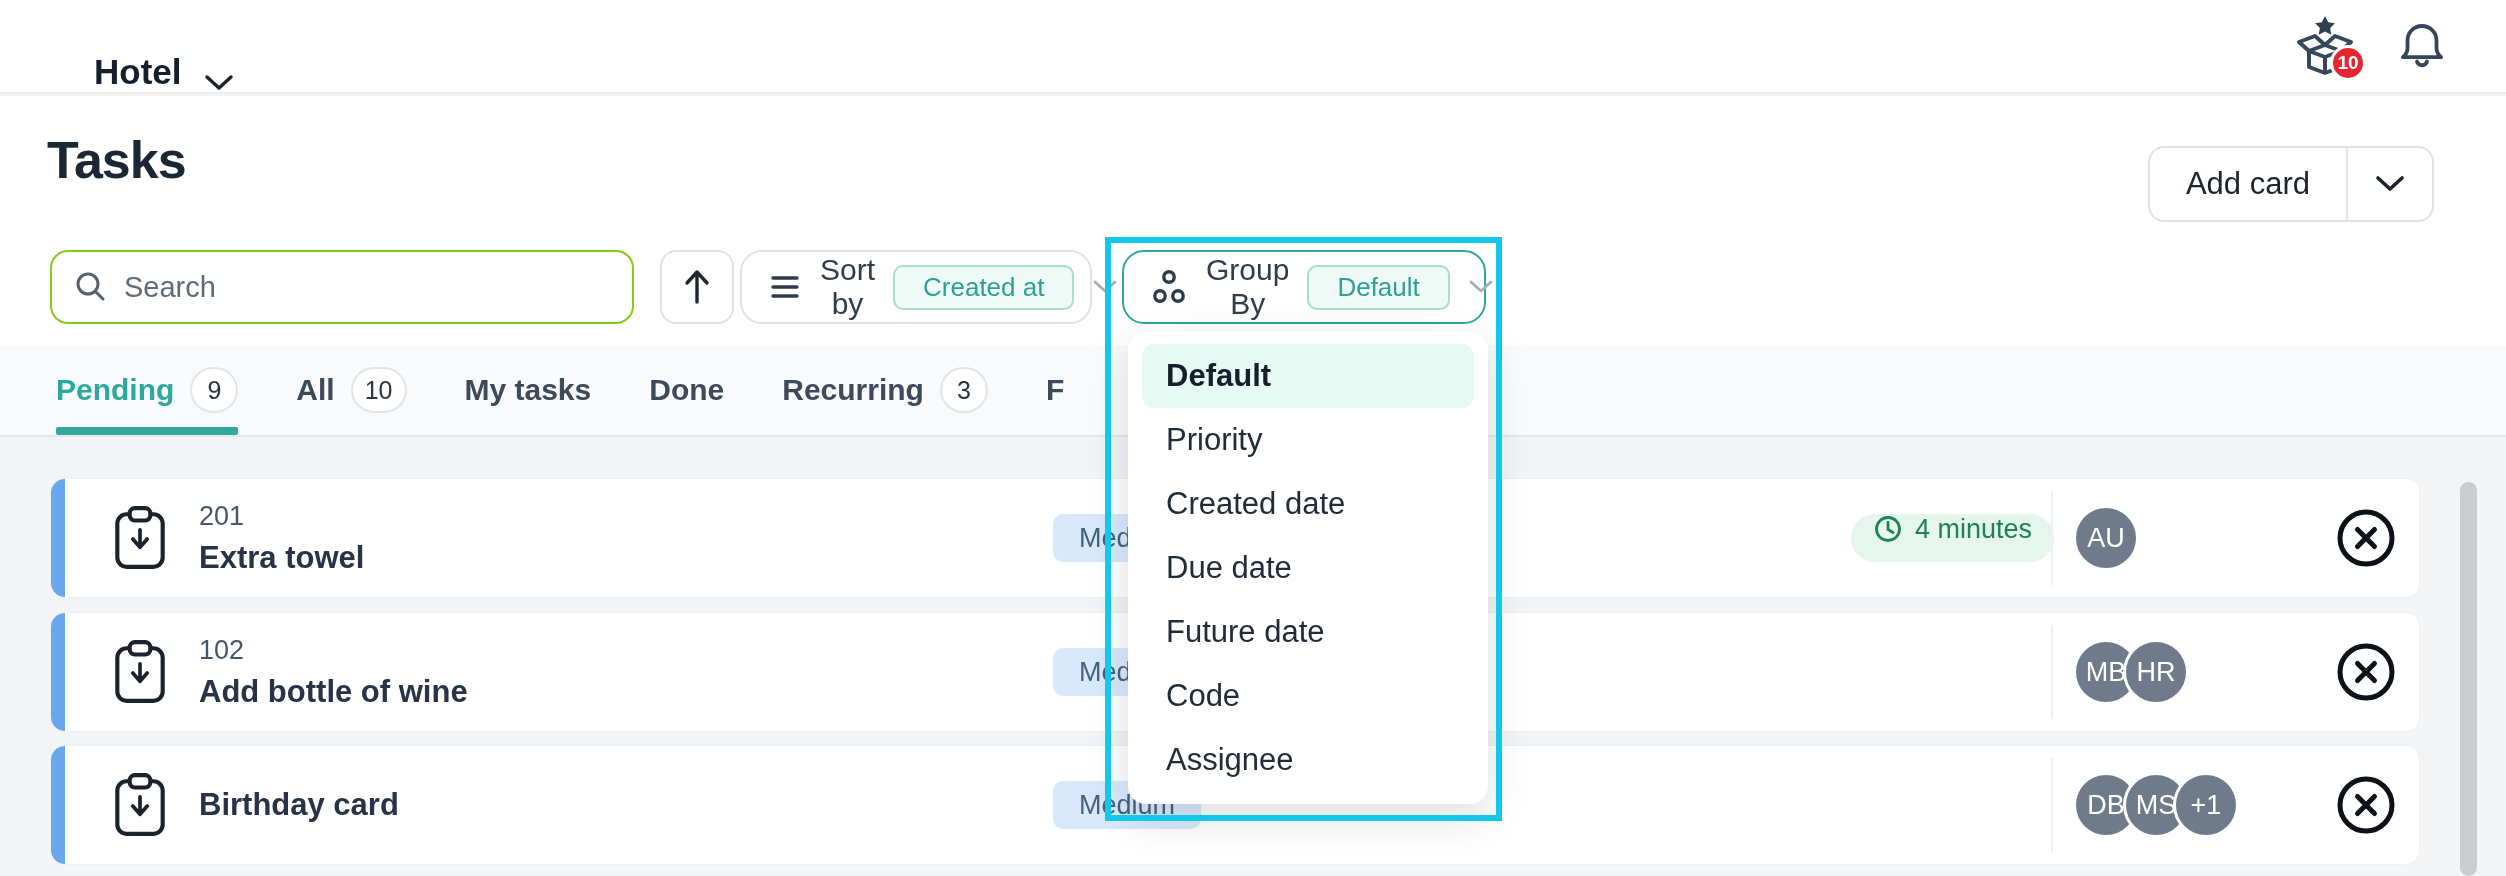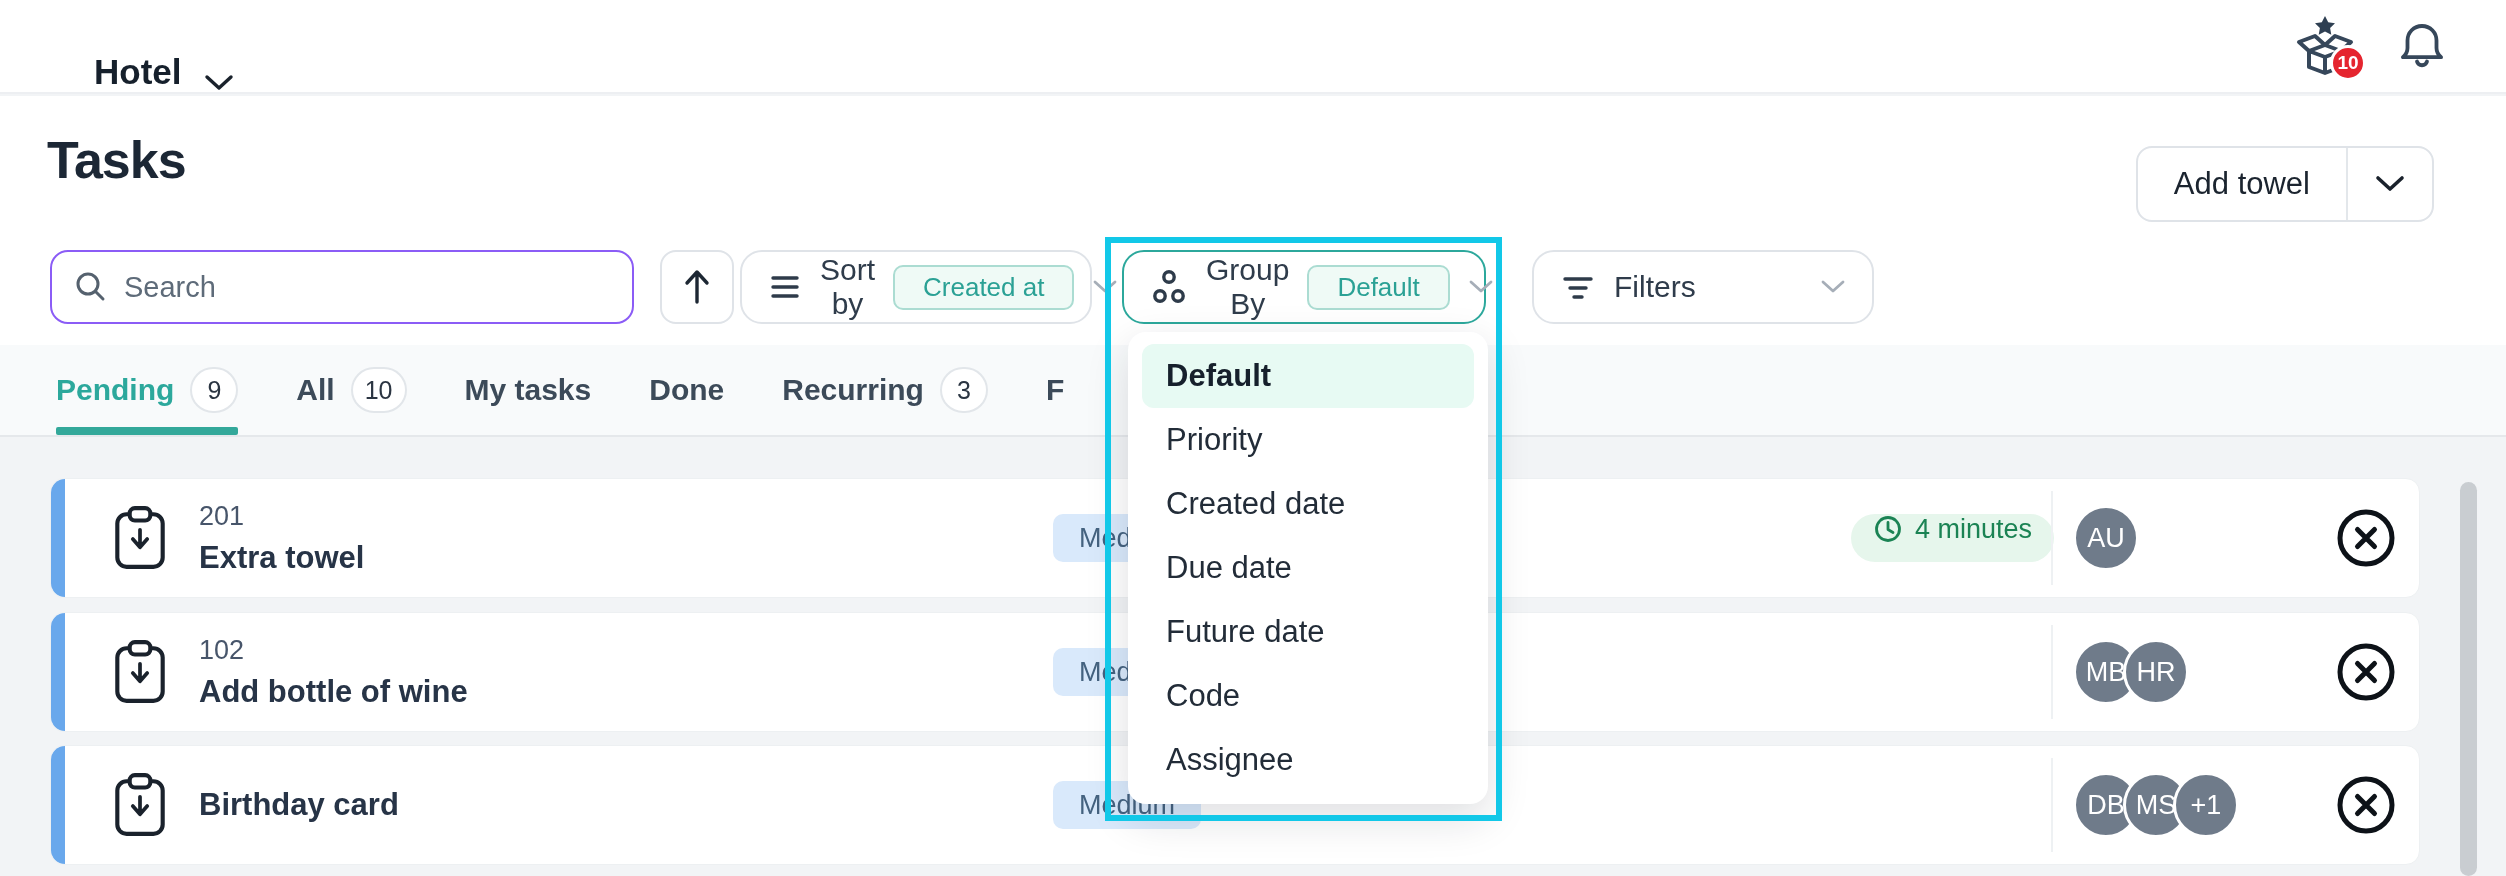--- a/index.html
+++ b/index.html
@@ -18,21 +18,21 @@
 
   
   .header { position:absolute; top:96px; left:0; width:2506px; height:249px; background:#fff; }
   .page-title { position:absolute; left:47px; top:34px; font-size:52px; font-weight:800; color:#1C2735; letter-spacing:-1px; }
   .add-task { position:absolute; right:72px; top:50px; height:76px; display:flex; border:2px solid #DFE3E8; border-radius:16px; background:#fff; overflow:hidden; }
   .add-main { border:none; background:none; font-family:inherit; font-size:31px; color:#1B242F; padding:0 36px; cursor:pointer; }
   .add-caret { border:none; border-left:2px solid #E3E7EB; background:none; width:86px; display:flex; align-items:center; justify-content:center; cursor:pointer; }
 
   
   .toolbar { position:absolute; top:154px; left:0; width:2506px; height:74px; }
-  .search { position:absolute; left:50px; top:0; width:584px; height:74px; border:2px solid #8b5cf6; border-radius:18px; background:#fff;
+  .search { position:absolute; left:50px; top:0; width:584px; height:74px; border:2px solid #84cc16; border-radius:18px; background:#fff;
     display:flex; align-items:center; padding:0 22px; gap:16px; }
   .search input { border:none; outline:none; flex:1; font-family:inherit; font-size:29px; color:#2B3542; background:transparent; }
   .search input::placeholder { color:#5E6B79; }
   .sq-btn { position:absolute; left:660px; top:0; width:74px; height:74px; border:2px solid #DFE3E8; border-radius:16px; background:#fff; cursor:pointer;
     display:flex; align-items:center; justify-content:center; }
   .dd { position:absolute; top:0; height:74px; border:2px solid #DFE3E8; border-radius:22px; background:#fff; cursor:pointer;
     display:flex; align-items:center; padding:0 26px; gap:18px; font-family:inherit; }
   .dd-label { font-size:30px; color:#2F3C4B; }
   .pill { font-size:26px; color:#2BA195; background:#EFFAF6; border:2px solid #ABDCD2; border-radius:10px; padding:5px 28px; white-space:nowrap; }
   .dd .chev { margin-left:auto; }
@@ -114,21 +114,21 @@
           </svg>
         </span>
       </button>
     </div>
   </header>
 
   <section class="header">
     <h1 class="page-title">Tasks</h1>
 
     <div class="add-task">
-      <button class="add-main">Add towel</button>
+      <button class="add-main">Add card</button>
       <button class="add-caret">
         <span>
           <svg width="32" height="20" viewBox="0 0 32 20">
               <polyline points="4,4 16,15 28,4" fill="none" stroke="#1A222C" stroke-width="3.6" stroke-linecap="round" stroke-linejoin="round"></polyline>
             </svg>
         </span>
       </button>
     </div>
 
     <div class="toolbar">
@@ -181,37 +181,20 @@
         </span>
         <span class="dd-label">Group By</span>
         <span class="pill">Default</span>
         <span class="chev">
           <svg width="26" height="16" viewBox="0 0 26 16">
               <polyline points="3,3 13,12 23,3" fill="none" stroke="#A6AEB8" stroke-width="2.8" stroke-linecap="round" stroke-linejoin="round"></polyline>
             </svg>
         </span>
       </button>
 
-      <button class="dd dd-filters">
-        <span>
-          <svg width="36" height="36" viewBox="0 0 36 36">
-              <g stroke="#2E3B4A" stroke-width="3.4" stroke-linecap="round">
-                <line x1="5" y1="10" x2="31" y2="10"></line>
-                <line x1="10" y1="19" x2="26" y2="19"></line>
-                <line x1="14" y1="28" x2="22" y2="28"></line>
-              </g>
-            </svg>
-        </span>
-        <span class="dd-label">Filters</span>
-        <span class="chev">
-          <svg width="26" height="16" viewBox="0 0 26 16">
-              <polyline points="3,3 13,12 23,3" fill="none" stroke="#A6AEB8" stroke-width="2.8" stroke-linecap="round" stroke-linejoin="round"></polyline>
-            </svg>
-        </span>
-      </button>
     </div>
   </section>
 
   <nav class="tabbar">
     <div class="tab active">
       <span class="tab-label">Pending</span>
       <span class="tab-count">9</span>
     </div>
     <div class="tab">
       <span class="tab-label">All</span>

